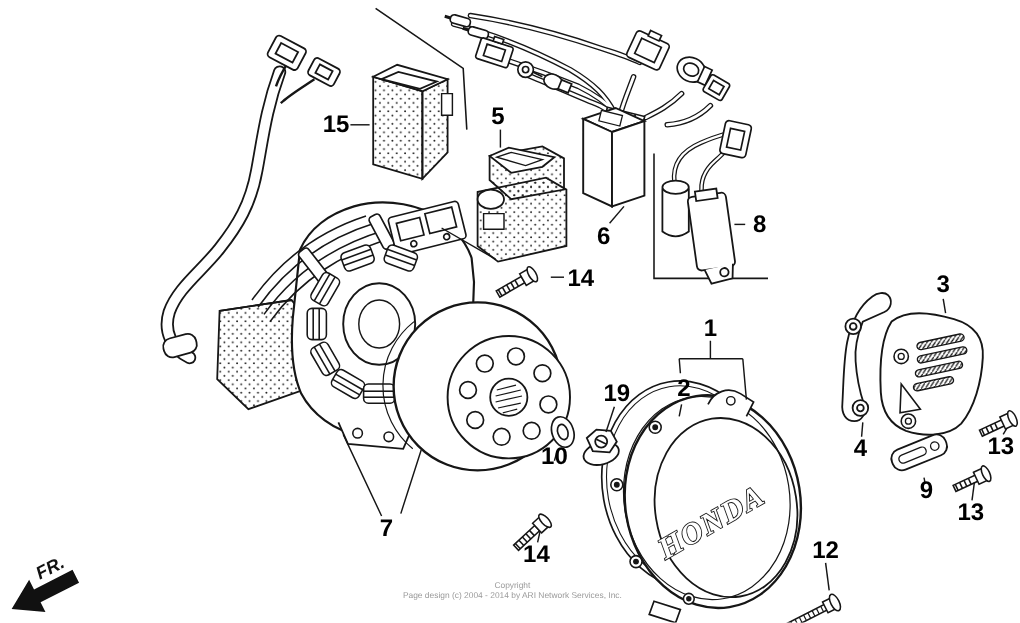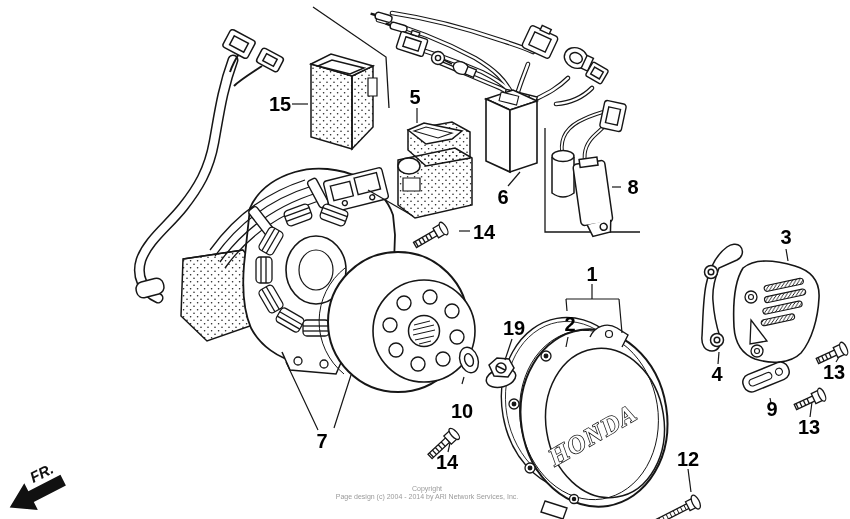--- a/index.html
+++ b/index.html
@@ -425,21 +425,21 @@
 </svg>
 
 <div class="callout" style="left:280px;top:104px">15</div>
 <div class="callout" style="left:415px;top:97px">5</div>
 <div class="callout" style="left:503px;top:197px">6</div>
 <div class="callout" style="left:633px;top:187px">8</div>
 <div class="callout" style="left:484px;top:232px">14</div>
 <div class="callout" style="left:592px;top:274px">1</div>
 <div class="callout" style="left:570px;top:324px">2</div>
 <div class="callout" style="left:514px;top:328px">19</div>
-<div class="callout" style="left:462px;top:411px">10</div>
+<div class="callout" style="left:462px;top:381px">10</div>
 <div class="callout" style="left:322px;top:441px">7</div>
 <div class="callout" style="left:447px;top:462px">14</div>
 <div class="callout" style="left:688px;top:459px">12</div>
 <div class="callout" style="left:786px;top:237px">3</div>
 <div class="callout" style="left:717px;top:374px">4</div>
 <div class="callout" style="left:772px;top:409px">9</div>
 <div class="callout" style="left:834px;top:372px">13</div>
 <div class="callout" style="left:809px;top:427px">13</div>
 
 <div id="copyright">

